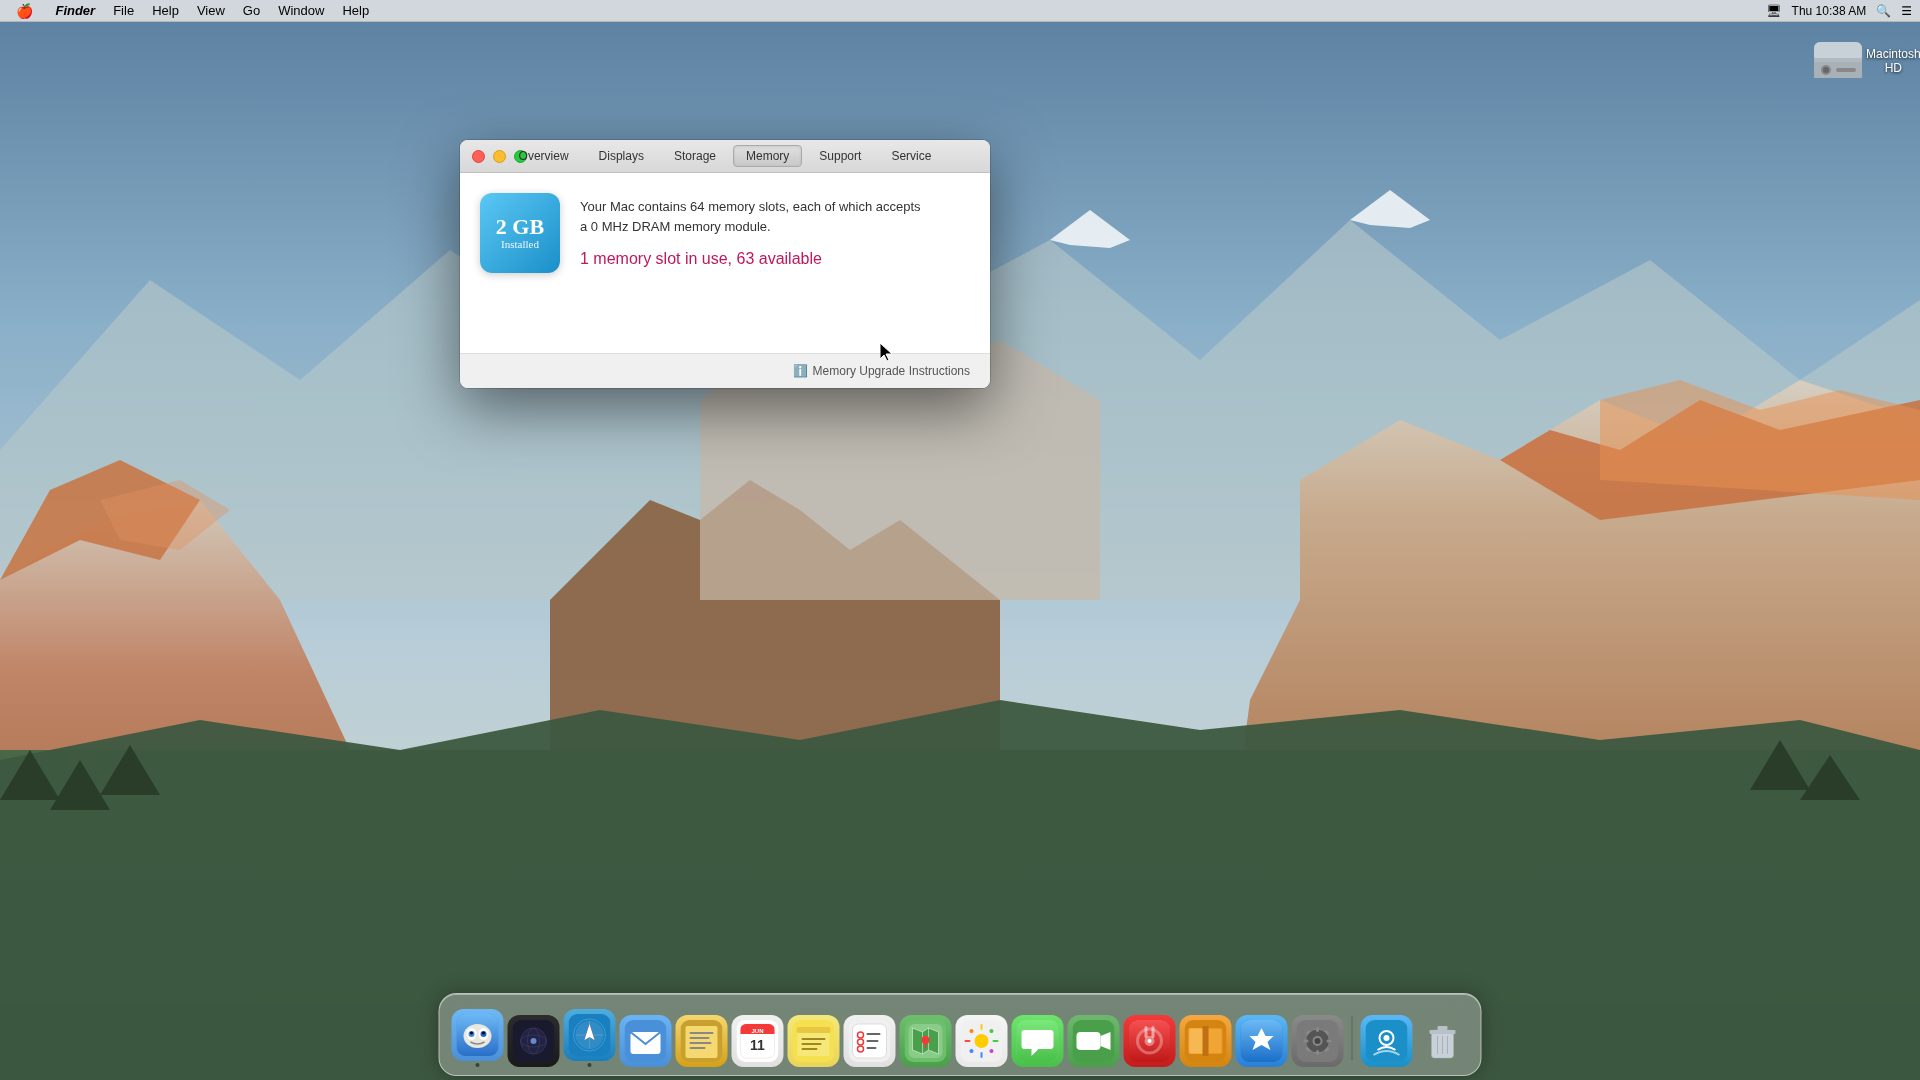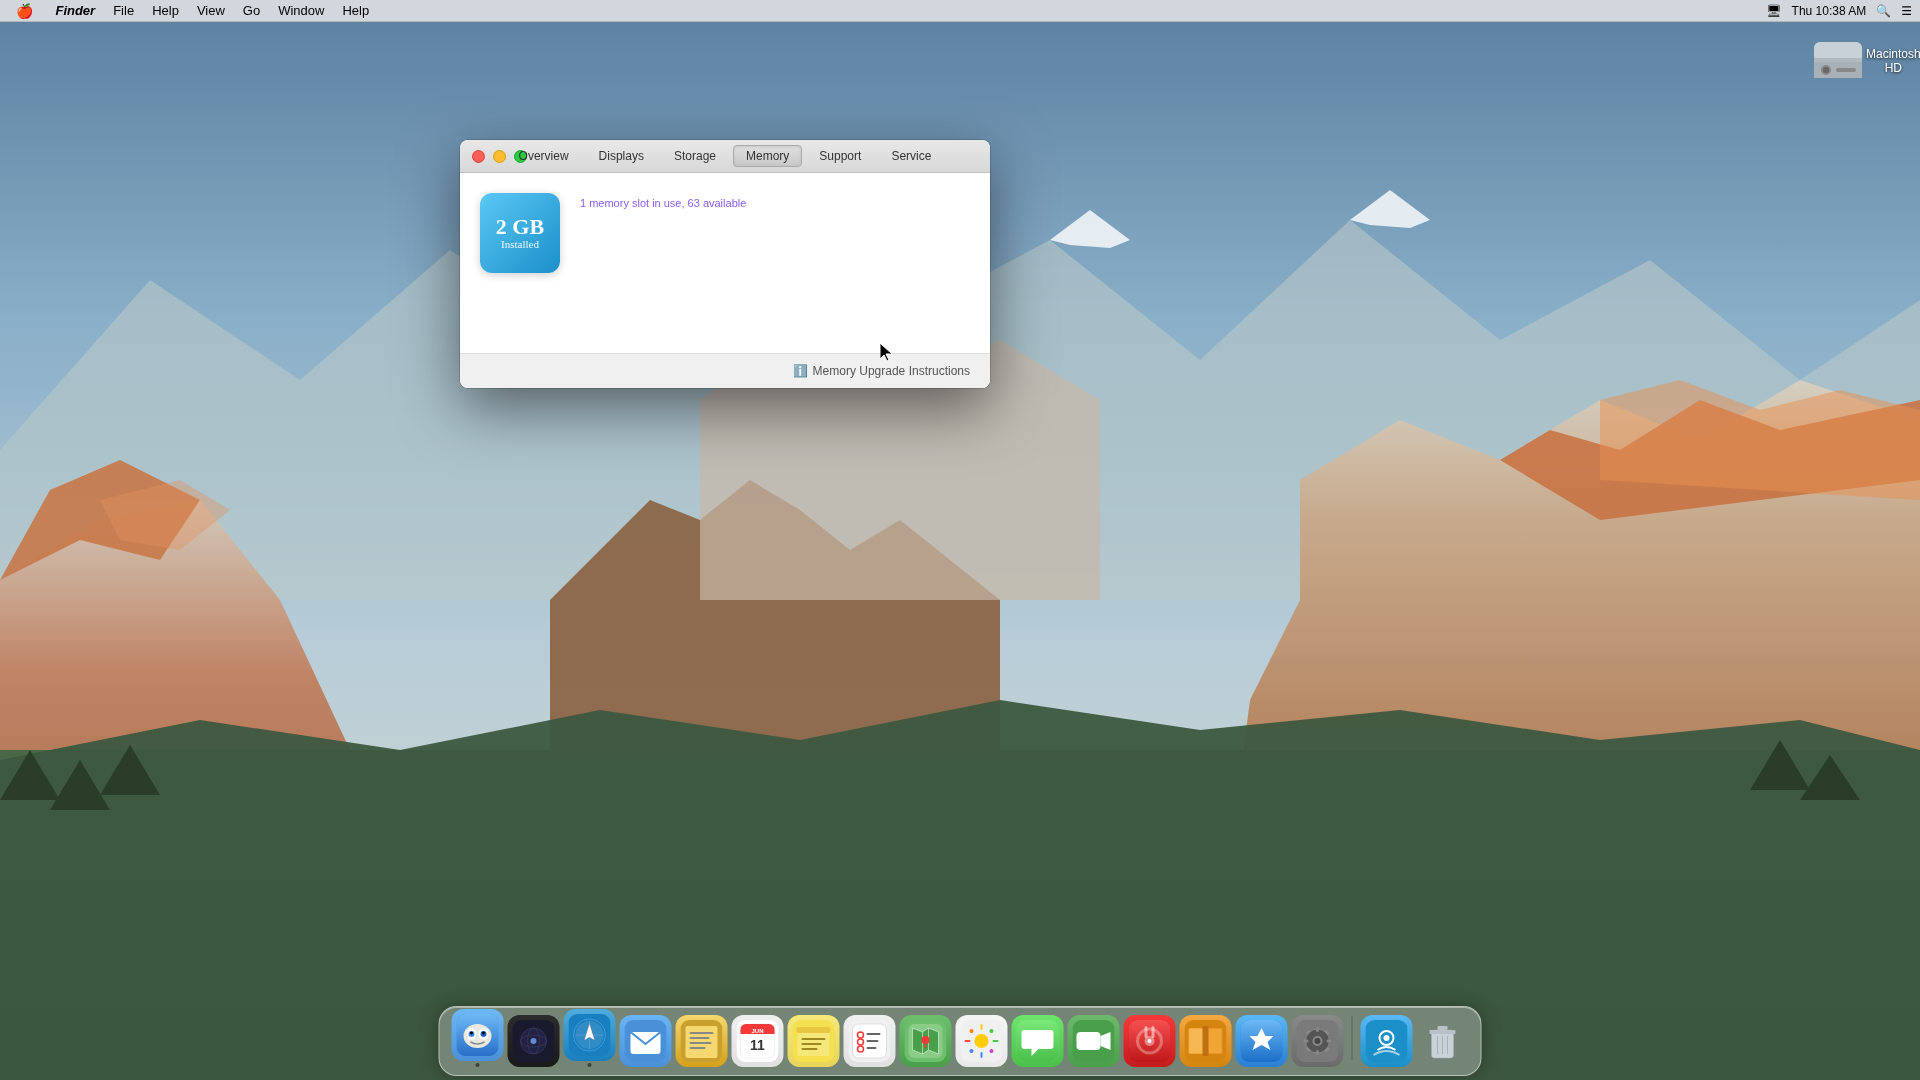--- a/index.html
+++ b/index.html
@@ -235,22 +235,22 @@
     }
 
     .memory-desc {
       font-size: 13px;
       color: #333;
       line-height: 1.5;
       margin-bottom: 14px;
     }
 
     .memory-slots {
-      font-size: 11px;
-      color: #8b5cf6;
+      font-size: 16px;
+      color: #be185d;
     }
 
     
     .window-footer {
       padding: 10px 20px;
       background: #f0f0f0;
       border-top: 1px solid #ddd;
       display: flex;
       justify-content: flex-end;
       align-items: center;
@@ -267,21 +267,21 @@
 
     
     .dock {
       position: absolute;
       bottom: 4px;
       left: 50%;
       transform: translateX(-50%);
       display: flex;
       align-items: flex-end;
       gap: 4px;
-      padding: 2px 12px 8px;
+      padding: 15px 12px 8px;
       background: rgba(220, 220, 220, 0.35);
       border-radius: 18px;
       border: 1px solid rgba(255,255,255,0.5);
       box-shadow: 0 0 20px rgba(0,0,0,0.3), inset 0 1px 0 rgba(255,255,255,0.4);
       backdrop-filter: blur(15px);
       z-index: 100;
     }
 
     .dock-item {
       display: flex;
@@ -475,20 +475,24 @@
 
     <div class="window-content">
       <div class="memory-layout">
         <div class="memory-badge">
           <div style="display:flex; align-items:baseline; gap:2px;">
             <span class="memory-size">2 GB</span>
           </div>
           <div class="memory-label">Installed</div>
         </div>
         <div class="memory-info">
+          <div class="memory-desc">
+            <span>Your Mac contains 64 memory slots, each of which accepts</span><br>
+            <span>a 0 MHz DRAM memory module.</span>
+          </div>
           <div class="memory-slots">1 memory slot in use, 63 available</div>
         </div>
       </div>
     </div>
 
     <div class="window-footer">
       <div class="upgrade-link">
         <span style="font-size:12px;">ℹ️</span>
         <span>Memory Upgrade Instructions</span>
       </div>

